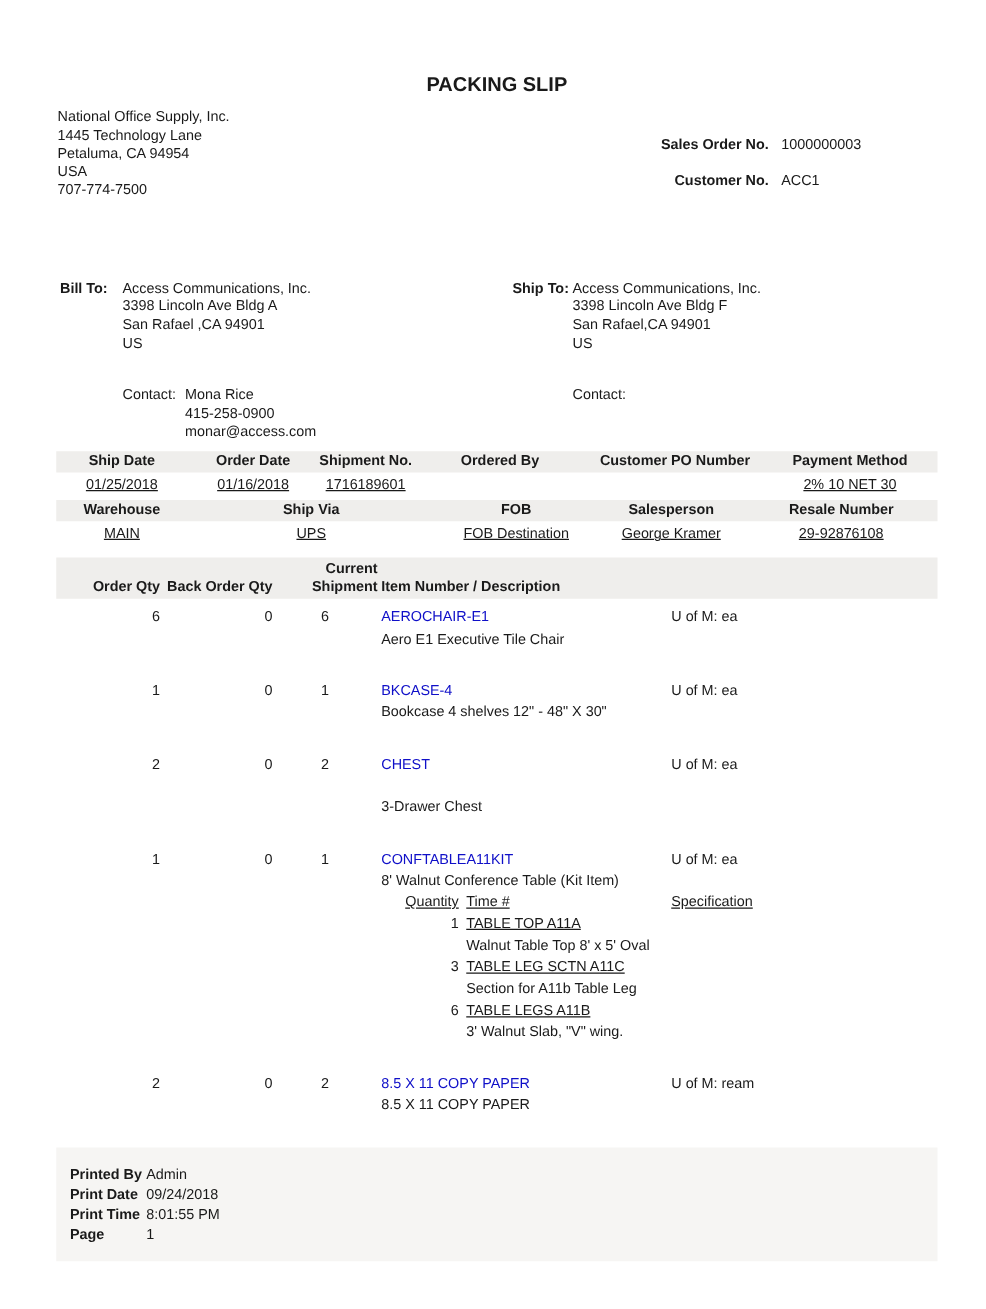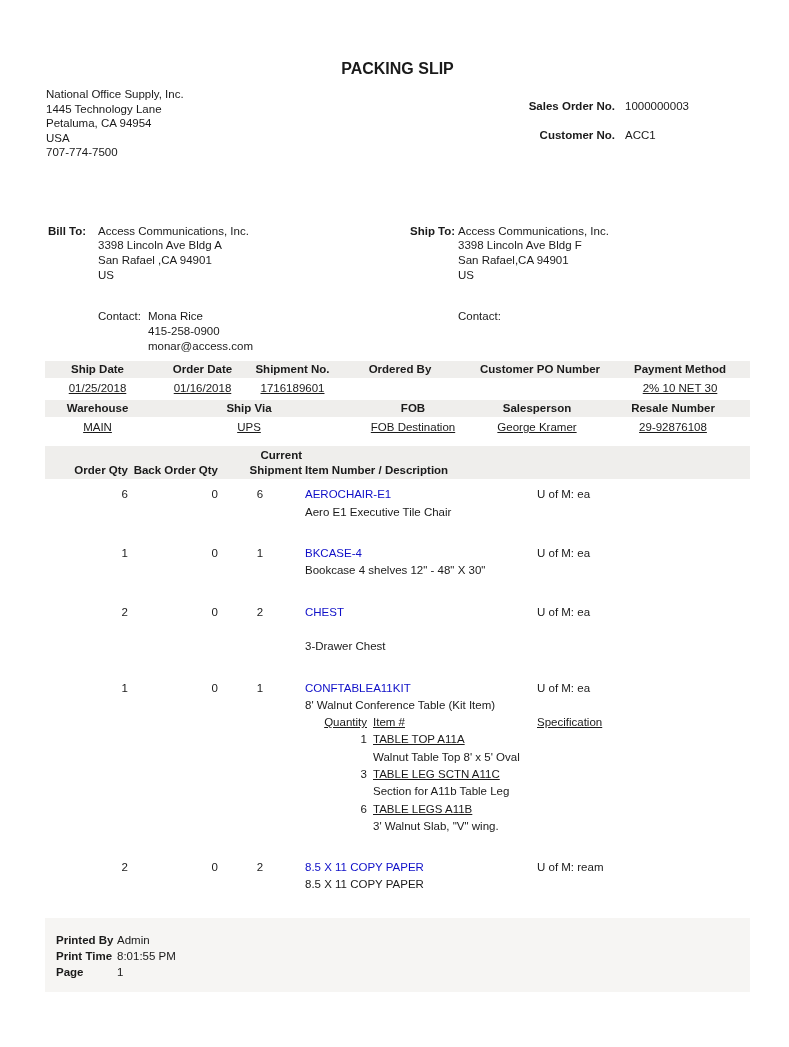--- a/index.html
+++ b/index.html
@@ -7,21 +7,21 @@
     width:789px; height:1047px; background:#ffffff; color:#1a1a1a;
     font-family:"Liberation Sans", sans-serif; font-size:11.5px;
     position:relative; overflow:hidden;
   }
   .page { position:relative; width:705px; margin-left:45px; }
 
   .doc-title { padding-top:60px; text-align:center; font-size:16px; font-weight:bold; }
 
   .company { margin-top:9px; line-height:14.5px; padding-left:1px; }
 
-  .order-info { position:absolute; top:100px; left:420px; }
+  .order-info { position:absolute; top:110px; left:420px; }
   .order-row { display:flex; }
   .order-row + .order-row { margin-top:17px; }
   .order-lbl { width:150px; text-align:right; font-weight:bold; }
   .order-val { margin-left:10px;text-align:right; }
 
   .parties { display:flex; margin-top:64px; }
   .party-left { width:365px; padding-left:3px; }
   .party-right { flex:1; }
   .prow { display:flex; line-height:14.7px; }
   .plabel { flex:0 0 50px; font-weight:bold; }
@@ -219,21 +219,21 @@
     <div class="igrid item-row">
       <div class="c-right">1</div>
       <div class="c-right">0</div>
       <div class="c-center">1</div>
       <div class="c-desc">
         <div class="item-num">CONFTABLEA11KIT</div>
         <div>8' Walnut Conference Table (Kit Item)</div>
         <div class="kit">
           <div class="krow">
             <span class="kq u">Quantity</span>
-            <span class="ki u">Item #</span>
+            <span class="ki u">Time #</span>
           </div>
           <div class="krow">
             <span class="kq">1</span>
             <span class="ki">TABLE TOP A11A</span>
           </div>
           <div class="kdesc">Walnut Table Top 8' x 5' Oval</div>
           <div class="krow">
             <span class="kq">3</span>
             <span class="ki">TABLE LEG SCTN A11C</span>
           </div>
@@ -263,20 +263,24 @@
       <div class="c-uom">U of M: ream</div>
     </div>
   </div>
 
   <div class="footer">
     <div class="frow">
       <span class="flabel">Printed By</span>
       <span>Admin</span>
     </div>
     <div class="frow">
+      <span class="flabel">Print Date</span>
+      <span>09/24/2018</span>
+    </div>
+    <div class="frow">
       <span class="flabel">Print Time</span>
       <span>8:01:55 PM</span>
     </div>
     <div class="frow">
       <span class="flabel">Page</span>
       <span>1</span>
     </div>
   </div>
 
 </div>

